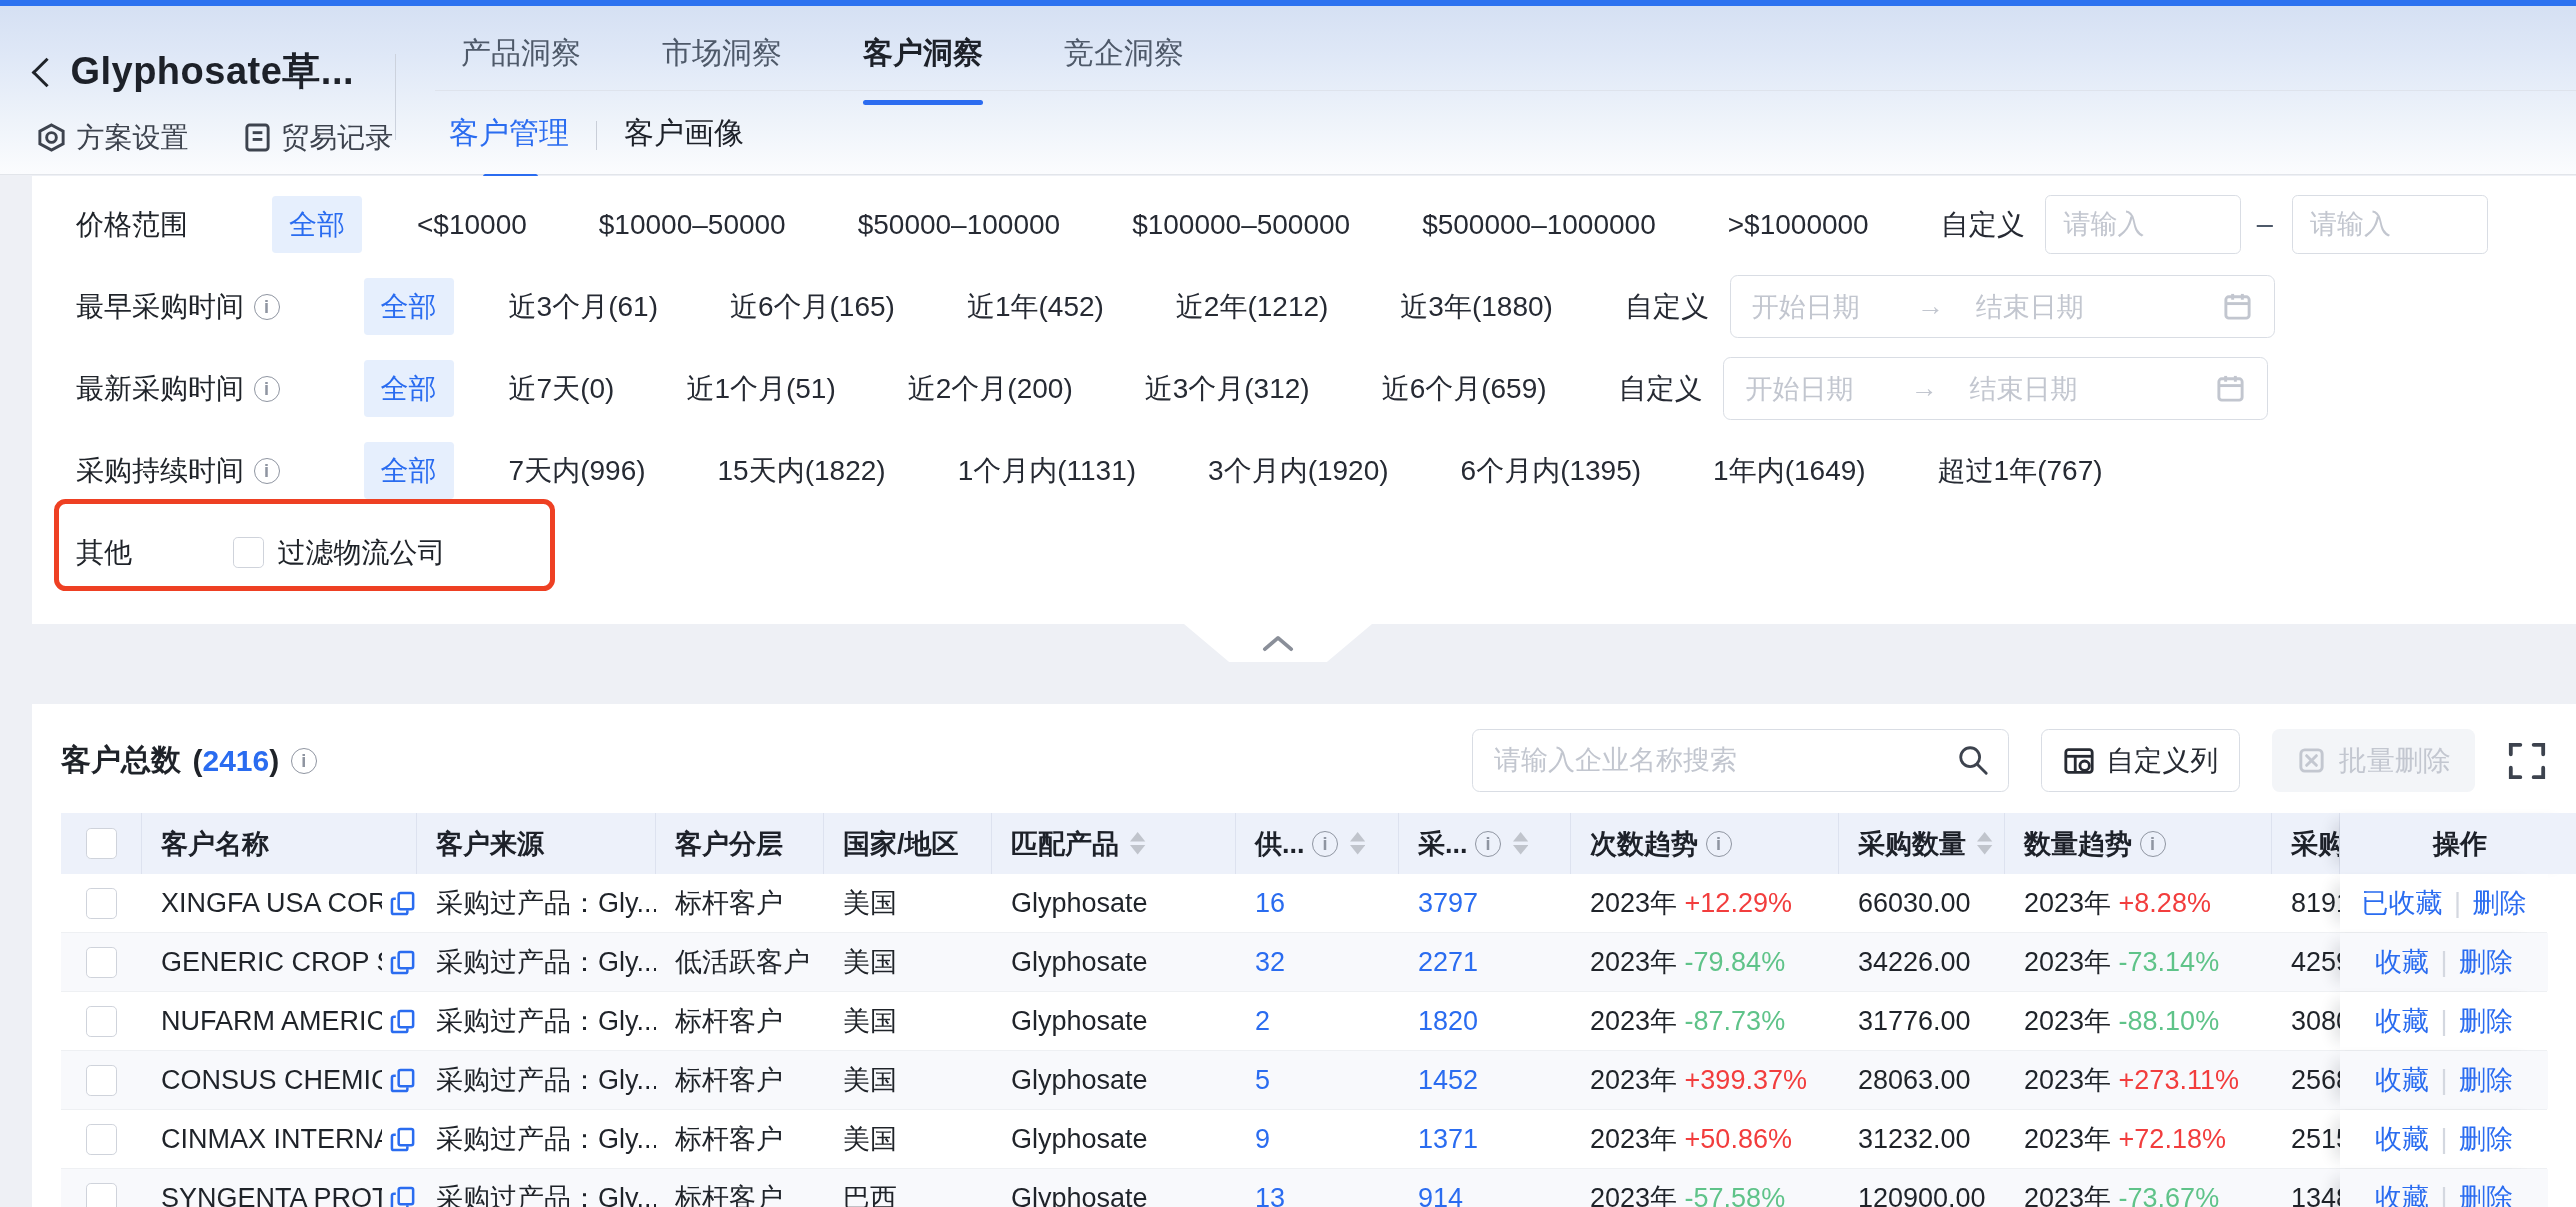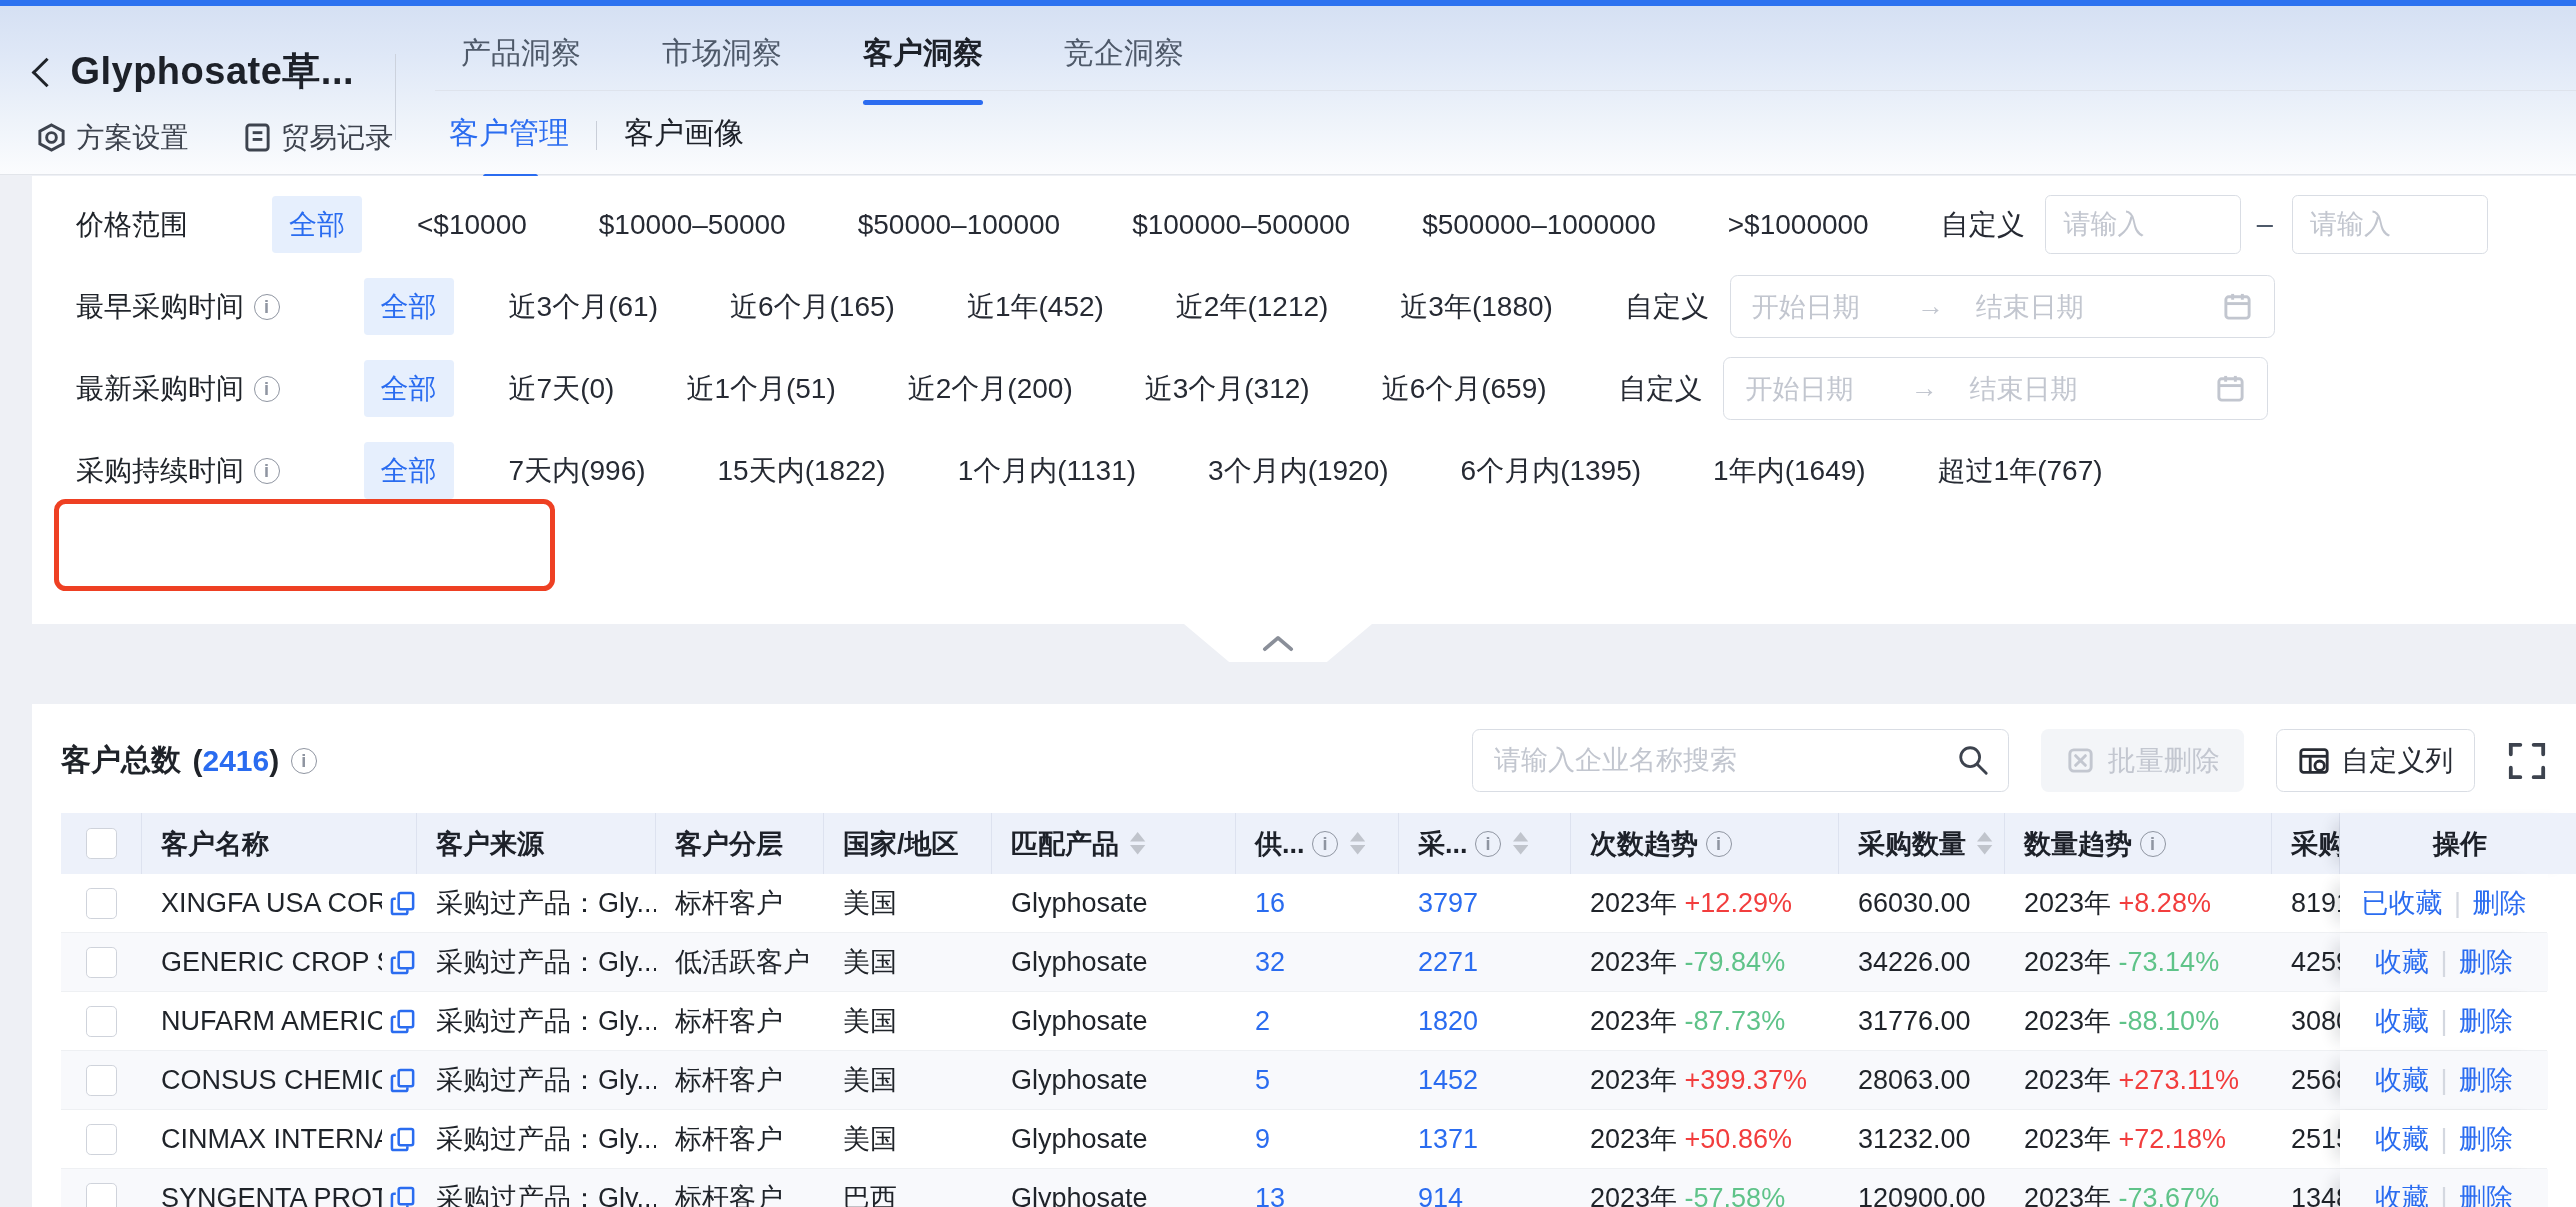--- a/index.html
+++ b/index.html
@@ -221,20 +221,27 @@
           <div class="chip selected">全部</div>
           <div class="chip">7天内(996)</div>
           <div class="chip">15天内(1822)</div>
           <div class="chip">1个月内(1131)</div>
           <div class="chip">3个月内(1920)</div>
           <div class="chip">6个月内(1395)</div>
           <div class="chip">1年内(1649)</div>
           <div class="chip">超过1年(767)</div>
         </div>
       </div>
+      <div class="filter-row">
+        <div class="flabel">
+          <span>其他</span>
+        </div>
+        <span class="cbx" style="margin-left: 17px;"></span>
+        <span class="cbx-label">过滤物流公司</span>
+      </div>
     </div>
   <div class="highlight-box"></div>
   <div class="collapse-tab">
     <svg width="32" height="17" viewBox="0 0 34 18">
       <polyline points="3,15 17,3 31,15" fill="none" stroke="#8a8f99" stroke-width="4" stroke-linecap="round" stroke-linejoin="round"></polyline>
     </svg>
   </div>
 </div>
 
 <div class="table-card">
@@ -245,36 +252,36 @@
       <span class="info-i">i</span>
     </div>
     <div class="toolbar-right">
       <div class="search-box">
         <input type="text" placeholder="请输入企业名称搜索" style="">
         <svg class="search-ic" width="34" height="34" viewBox="0 0 36 36">
           <circle cx="15" cy="15" r="10" fill="none" stroke="#3d434e" stroke-width="3"></circle>
           <line x1="23" y1="23" x2="32" y2="32" stroke="#3d434e" stroke-width="3" stroke-linecap="round"></line>
         </svg>
       </div>
-      <div class="btn disabled">
-        <svg width="31" height="31" viewBox="0 0 32 32">
-          <rect x="5" y="5" width="22" height="22" rx="4" fill="none" stroke="#c3c7d0" stroke-width="3"></rect>
-          <line x1="11" y1="11" x2="21" y2="21" stroke="#c3c7d0" stroke-width="3" stroke-linecap="round"></line>
-          <line x1="21" y1="11" x2="11" y2="21" stroke="#c3c7d0" stroke-width="3" stroke-linecap="round"></line>
-        </svg>
-        <span>批量删除</span>
-      </div>
       <div class="btn outline">
         <svg width="32" height="32" viewBox="0 0 34 34">
           <rect x="3" y="5" width="28" height="24" rx="3" fill="none" stroke="#272b33" stroke-width="3"></rect>
           <line x1="3" y1="12" x2="31" y2="12" stroke="#272b33" stroke-width="3"></line>
           <line x1="13" y1="12" x2="13" y2="29" stroke="#272b33" stroke-width="3"></line>
           <circle cx="23" cy="22" r="5" fill="none" stroke="#272b33" stroke-width="3"></circle>
         </svg>
         <span>自定义列</span>
+      </div>
+      <div class="btn disabled">
+        <svg width="31" height="31" viewBox="0 0 32 32">
+          <rect x="5" y="5" width="22" height="22" rx="4" fill="none" stroke="#c3c7d0" stroke-width="3"></rect>
+          <line x1="11" y1="11" x2="21" y2="21" stroke="#c3c7d0" stroke-width="3" stroke-linecap="round"></line>
+          <line x1="21" y1="11" x2="11" y2="21" stroke="#c3c7d0" stroke-width="3" stroke-linecap="round"></line>
+        </svg>
+        <span>批量删除</span>
       </div>
       <svg width="40" height="40" viewBox="0 0 42 42">
         <path d="M4 14 V4 H14 M28 4 H38 V14 M38 28 V38 H28 M14 38 H4 V28" fill="none" stroke="#3d434e" stroke-width="4" stroke-linecap="round"></path>
       </svg>
     </div>
   </div>
   <div class="tbl">
     <div class="thead" id="thead">
         <div class="th c-check" style="width: 81px; flex: 0 0 auto;">
           <span class="cbx"></span>

